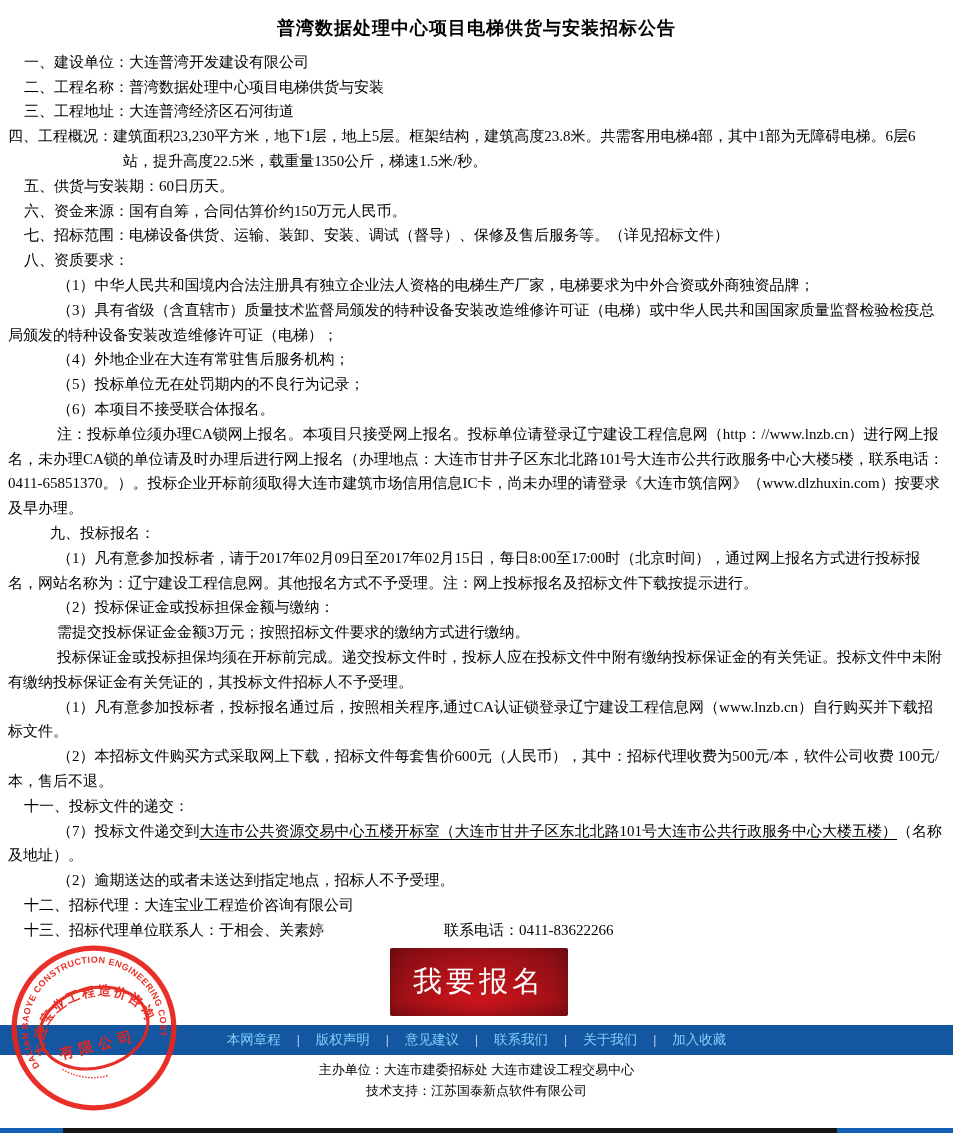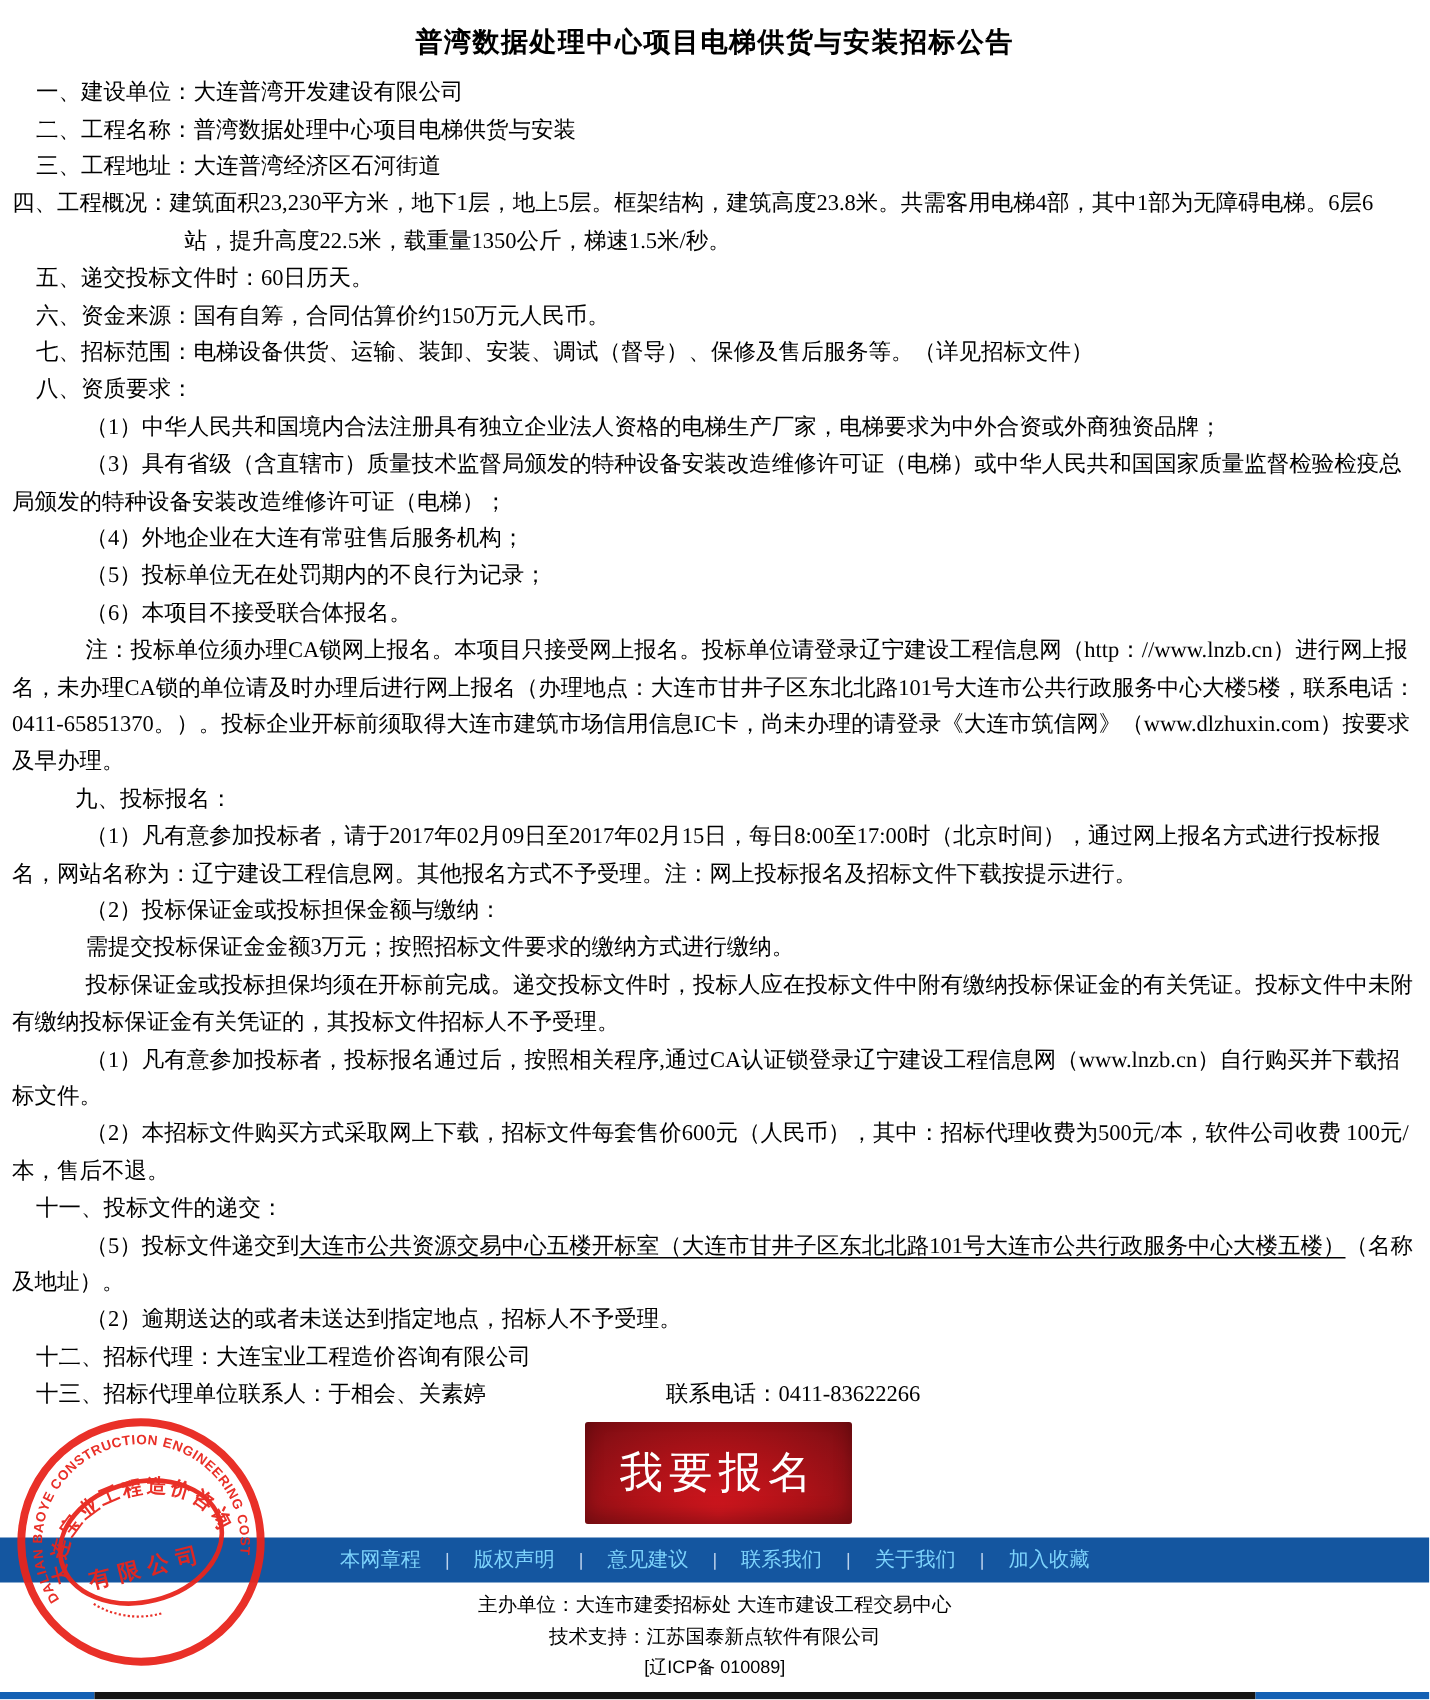--- a/index.html
+++ b/index.html
@@ -118,39 +118,39 @@
 
 <div class="page">
 
   <div class="doc">
     <h1>普湾数据处理中心项目电梯供货与安装招标公告</h1>
     <div id="paragraphs">
         <div class="para plain"><span>一、建设单位：大连普湾开发建设有限公司</span></div>
         <div class="para plain"><span>二、工程名称：普湾数据处理中心项目电梯供货与安装</span></div>
         <div class="para plain"><span>三、工程地址：大连普湾经济区石河街道</span></div>
         <div class="para hang"><span>四、工程概况：建筑面积23,230平方米，地下1层，地上5层。框架结构，建筑高度23.8米。共需客用电梯4部，其中1部为无障碍电梯。6层6站，提升高度22.5米，载重量1350公斤，梯速1.5米/秒。</span></div>
-        <div class="para plain"><span>五、递交投标文件时：60日历天。</span></div>
+        <div class="para plain"><span>五、供货与安装期：60日历天。</span></div>
         <div class="para plain"><span>六、资金来源：国有自筹，合同估算价约150万元人民币。</span></div>
         <div class="para plain"><span>七、招标范围：电梯设备供货、运输、装卸、安装、调试（督导）、保修及售后服务等。（详见招标文件）</span></div>
         <div class="para plain"><span>八、资质要求：</span></div>
         <div class="para sub"><span>（1）中华人民共和国境内合法注册具有独立企业法人资格的电梯生产厂家，电梯要求为中外合资或外商独资品牌；</span></div>
         <div class="para sub"><span>（3）具有省级（含直辖市）质量技术监督局颁发的特种设备安装改造维修许可证（电梯）或中华人民共和国国家质量监督检验检疫总局颁发的特种设备安装改造维修许可证（电梯）；</span></div>
         <div class="para sub"><span>（4）外地企业在大连有常驻售后服务机构；</span></div>
         <div class="para sub"><span>（5）投标单位无在处罚期内的不良行为记录；</span></div>
         <div class="para sub"><span>（6）本项目不接受联合体报名。</span></div>
         <div class="para sub"><span>注：投标单位须办理CA锁网上报名。本项目只接受网上报名。投标单位请登录辽宁建设工程信息网（http：//www.lnzb.cn）进行网上报名，未办理CA锁的单位请及时办理后进行网上报名（办理地点：大连市甘井子区东北北路101号大连市公共行政服务中心大楼5楼，联系电话：0411-65851370。）。投标企业开标前须取得大连市建筑市场信用信息IC卡，尚未办理的请登录《大连市筑信网》（www.dlzhuxin.com）按要求及早办理。</span></div>
         <div class="para item9"><span>九、投标报名：</span></div>
         <div class="para sub"><span>（1）凡有意参加投标者，请于2017年02月09日至2017年02月15日，每日8:00至17:00时（北京时间），通过网上报名方式进行投标报名，网站名称为：辽宁建设工程信息网。其他报名方式不予受理。注：网上投标报名及招标文件下载按提示进行。</span></div>
         <div class="para sub"><span>（2）投标保证金或投标担保金额与缴纳：</span></div>
         <div class="para sub"><span>需提交投标保证金金额3万元；按照招标文件要求的缴纳方式进行缴纳。</span></div>
         <div class="para sub"><span>投标保证金或投标担保均须在开标前完成。递交投标文件时，投标人应在投标文件中附有缴纳投标保证金的有关凭证。投标文件中未附有缴纳投标保证金有关凭证的，其投标文件招标人不予受理。</span></div>
         <div class="para sub"><span>（1）凡有意参加投标者，投标报名通过后，按照相关程序,通过CA认证锁登录辽宁建设工程信息网（www.lnzb.cn）自行购买并下载招标文件。</span></div>
         <div class="para sub"><span>（2）本招标文件购买方式采取网上下载，招标文件每套售价600元（人民币），其中：招标代理收费为500元/本，软件公司收费 100元/本，售后不退。</span></div>
         <div class="para plain"><span>十一、投标文件的递交：</span></div>
-        <div class="para sub"><span>（5）投标文件递交到</span><u>大连市公共资源交易中心五楼开标室（大连市甘井子区东北北路101号大连市公共行政服务中心大楼五楼）</u><span>（名称及地址）。</span></div>
+        <div class="para sub"><span>（7）投标文件递交到</span><u>大连市公共资源交易中心五楼开标室（大连市甘井子区东北北路101号大连市公共行政服务中心大楼五楼）</u><span>（名称及地址）。</span></div>
         <div class="para sub"><span>（2）逾期送达的或者未送达到指定地点，招标人不予受理。</span></div>
         <div class="para plain"><span>十二、招标代理：大连宝业工程造价咨询有限公司</span></div>
         <div class="para plain"><span>十三、招标代理单位联系人：于相会、关素婷</span><span class="phone">联系电话：0411-83622266</span></div>
       </div>
   </div>
 
   <div class="stamp">
     <svg viewBox="0 0 160 160" width="168" height="168">
       <defs>
         <path id="arcEn" d="M 21,103 A 63,63 0 1 1 139,103" fill="none"></path>
@@ -174,21 +174,20 @@
 
   <button class="signup">我要报名</button>
 
   <div class="footer-bar" style="background: rgb(20, 86, 160);">
     <nav id="footer-nav"><a class="nav-link">本网章程</a><span class="nav-sep">|</span><a class="nav-link">版权声明</a><span class="nav-sep">|</span><a class="nav-link">意见建议</a><span class="nav-sep">|</span><a class="nav-link">联系我们</a><span class="nav-sep">|</span><a class="nav-link">关于我们</a><span class="nav-sep">|</span><a class="nav-link">加入收藏</a></nav>
   </div>
 
   <div class="footer-info">
     <div>主办单位：大连市建委招标处  大连市建设工程交易中心</div>
     <div>技术支持：江苏国泰新点软件有限公司</div>
-    <div class="icp">[辽ICP备 010089]</div>
   </div>
 
   <div class="hscroll">
     <div class="seg seg-left" style="background: rgb(19, 96, 180);"></div>
     <div class="seg seg-thumb" style="background: rgb(20, 20, 20);"></div>
     <div class="seg seg-right" style="background: rgb(19, 96, 180);"></div>
   </div>
 
 </div>
 

